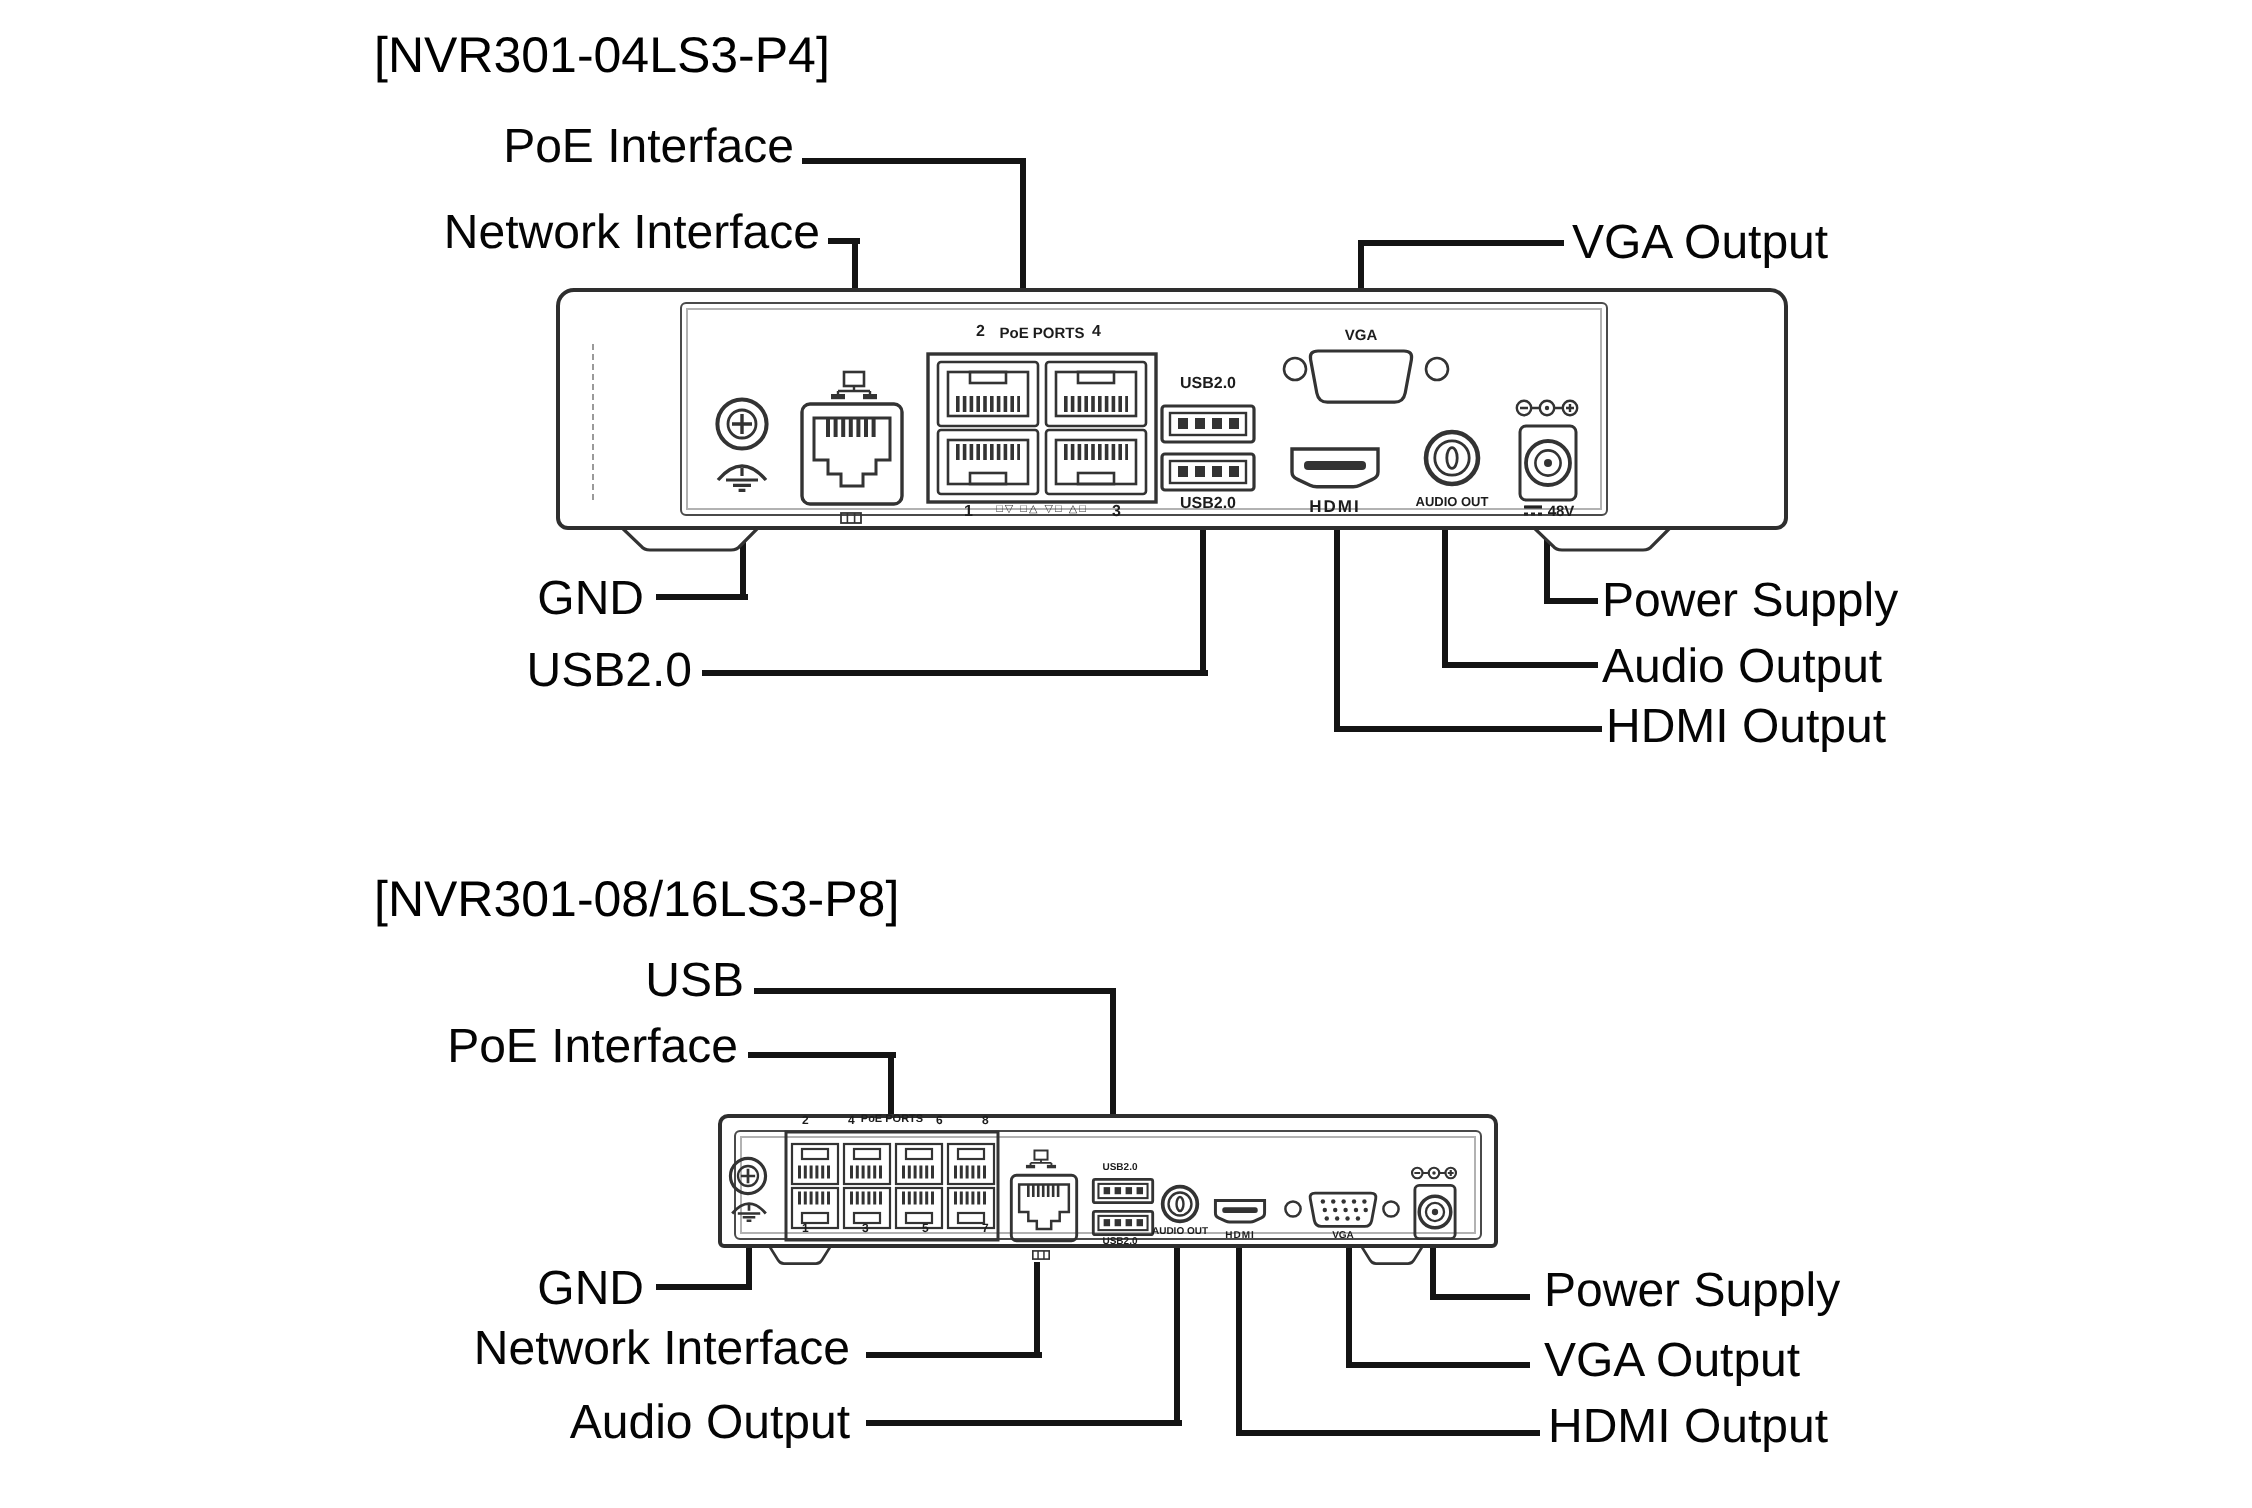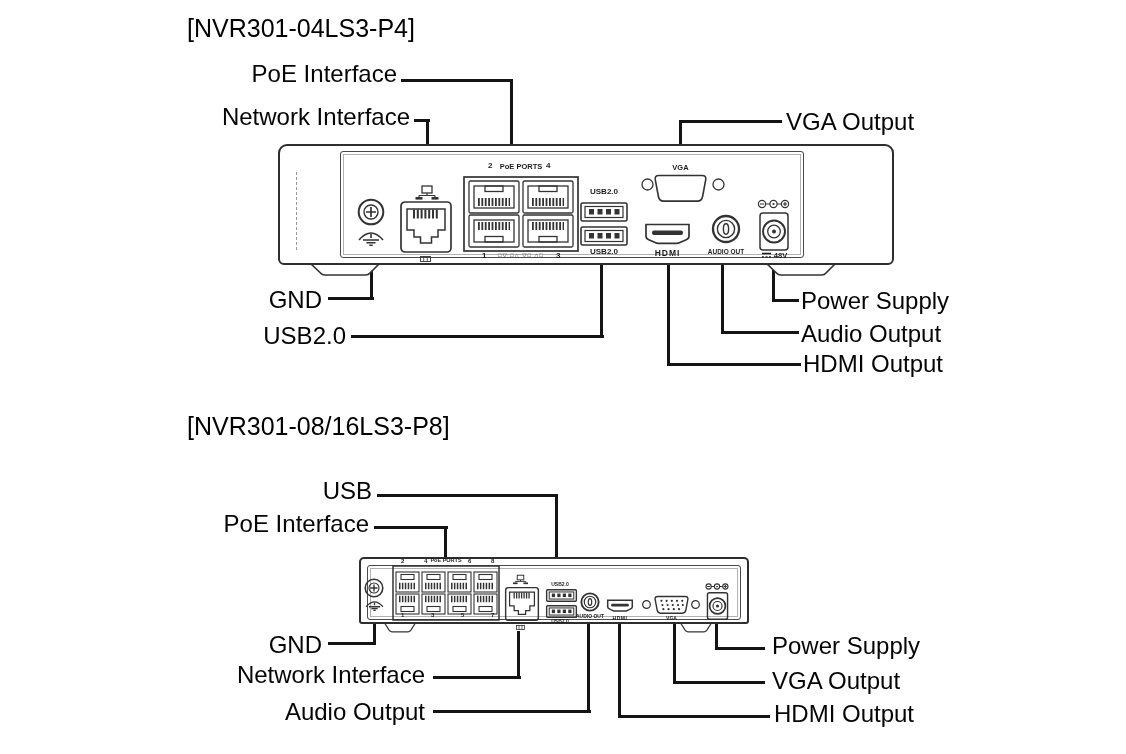--- a/index.html
+++ b/index.html
@@ -183,21 +183,21 @@
     <div class="pwrlbl" style="left:752px;top:252px;width:44px;">
       <svg width="11" height="7" viewBox="0 0 11 7">
           <path d="M1 1.5 H10" stroke="#222" stroke-width="1.6"></path>
           <path d="M1 5 H10" stroke="#222" stroke-width="1.6" stroke-dasharray="2 1.5"></path>
         </svg>
       <span class="tl" style="position:static;font-size:7.5px;">48V</span>
     </div>
   </section>
 
   <section>
-    <div class="title" style="left:187px;top:412px;">[NVR301-08/16LS3-P8]</div>
+    <div class="title" style="left:187px;top:436px;">[NVR301-08/16LS3-P8]</div>
 
     <div class="callout" style="right:754px;top:477px;">USB</div>
     <div class="callout" style="right:757px;top:510px;">PoE Interface</div>
     <div class="callout" style="right:804px;top:631px;">GND</div>
     <div class="callout" style="right:701px;top:661px;">Network Interface</div>
     <div class="callout" style="right:701px;top:698px;">Audio Output</div>
     <div class="callout" style="left:772px;top:632px;">Power Supply</div>
     <div class="callout" style="left:772px;top:667px;">VGA Output</div>
     <div class="callout" style="left:774px;top:700px;">HDMI Output</div>
 

